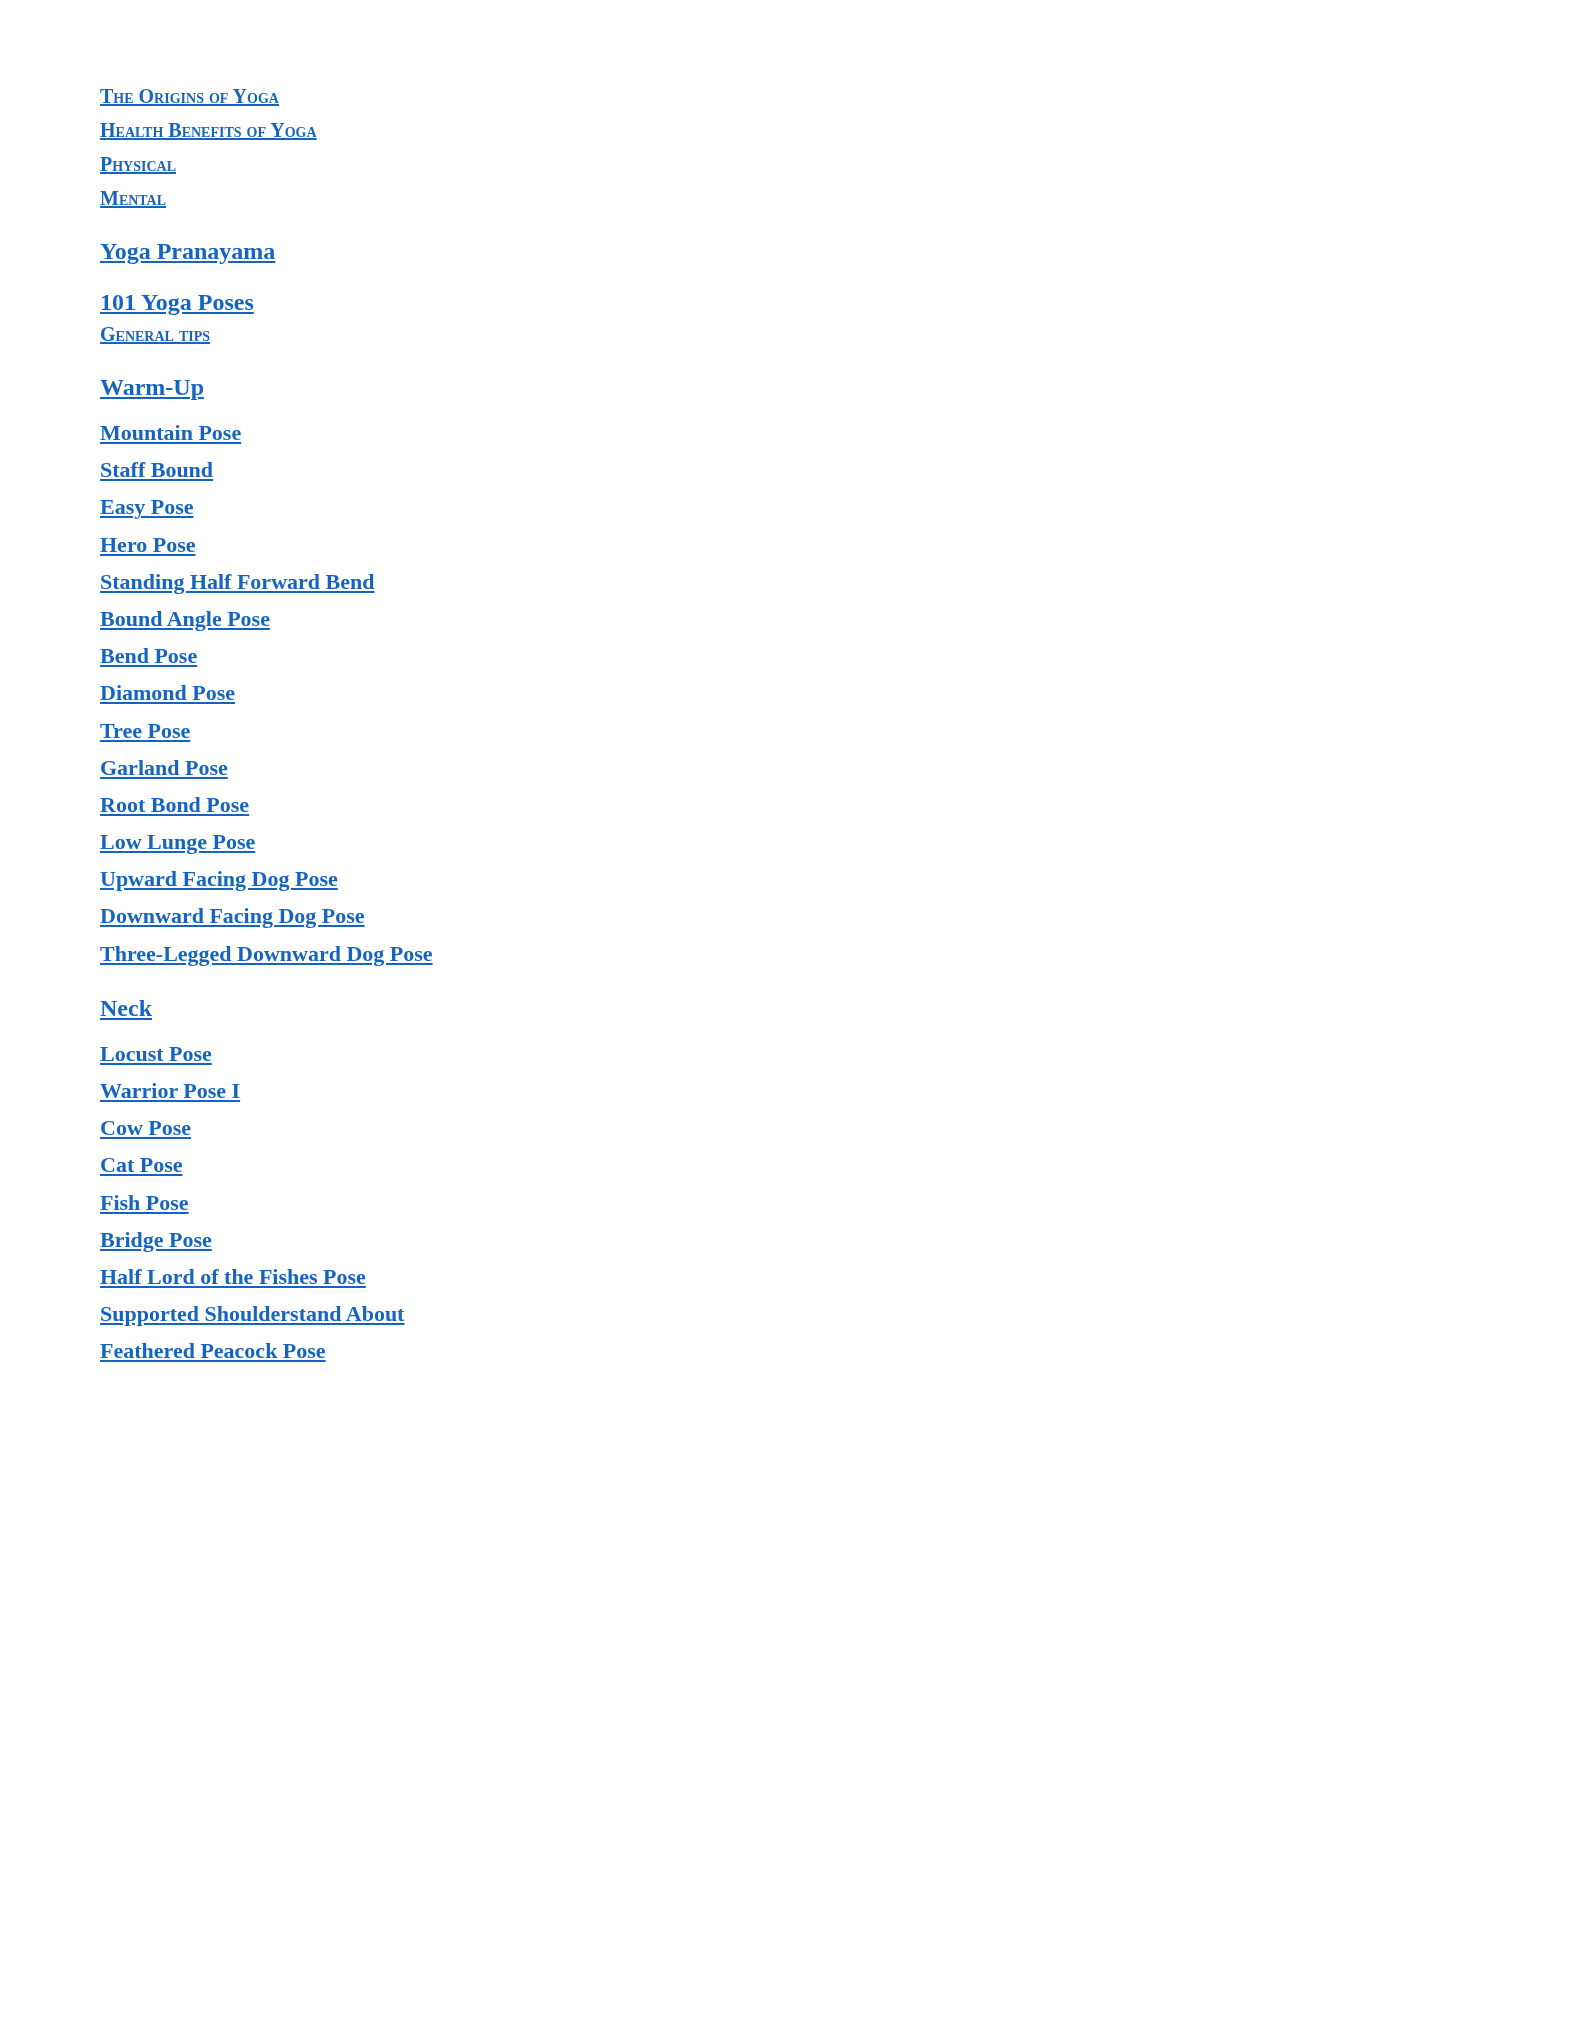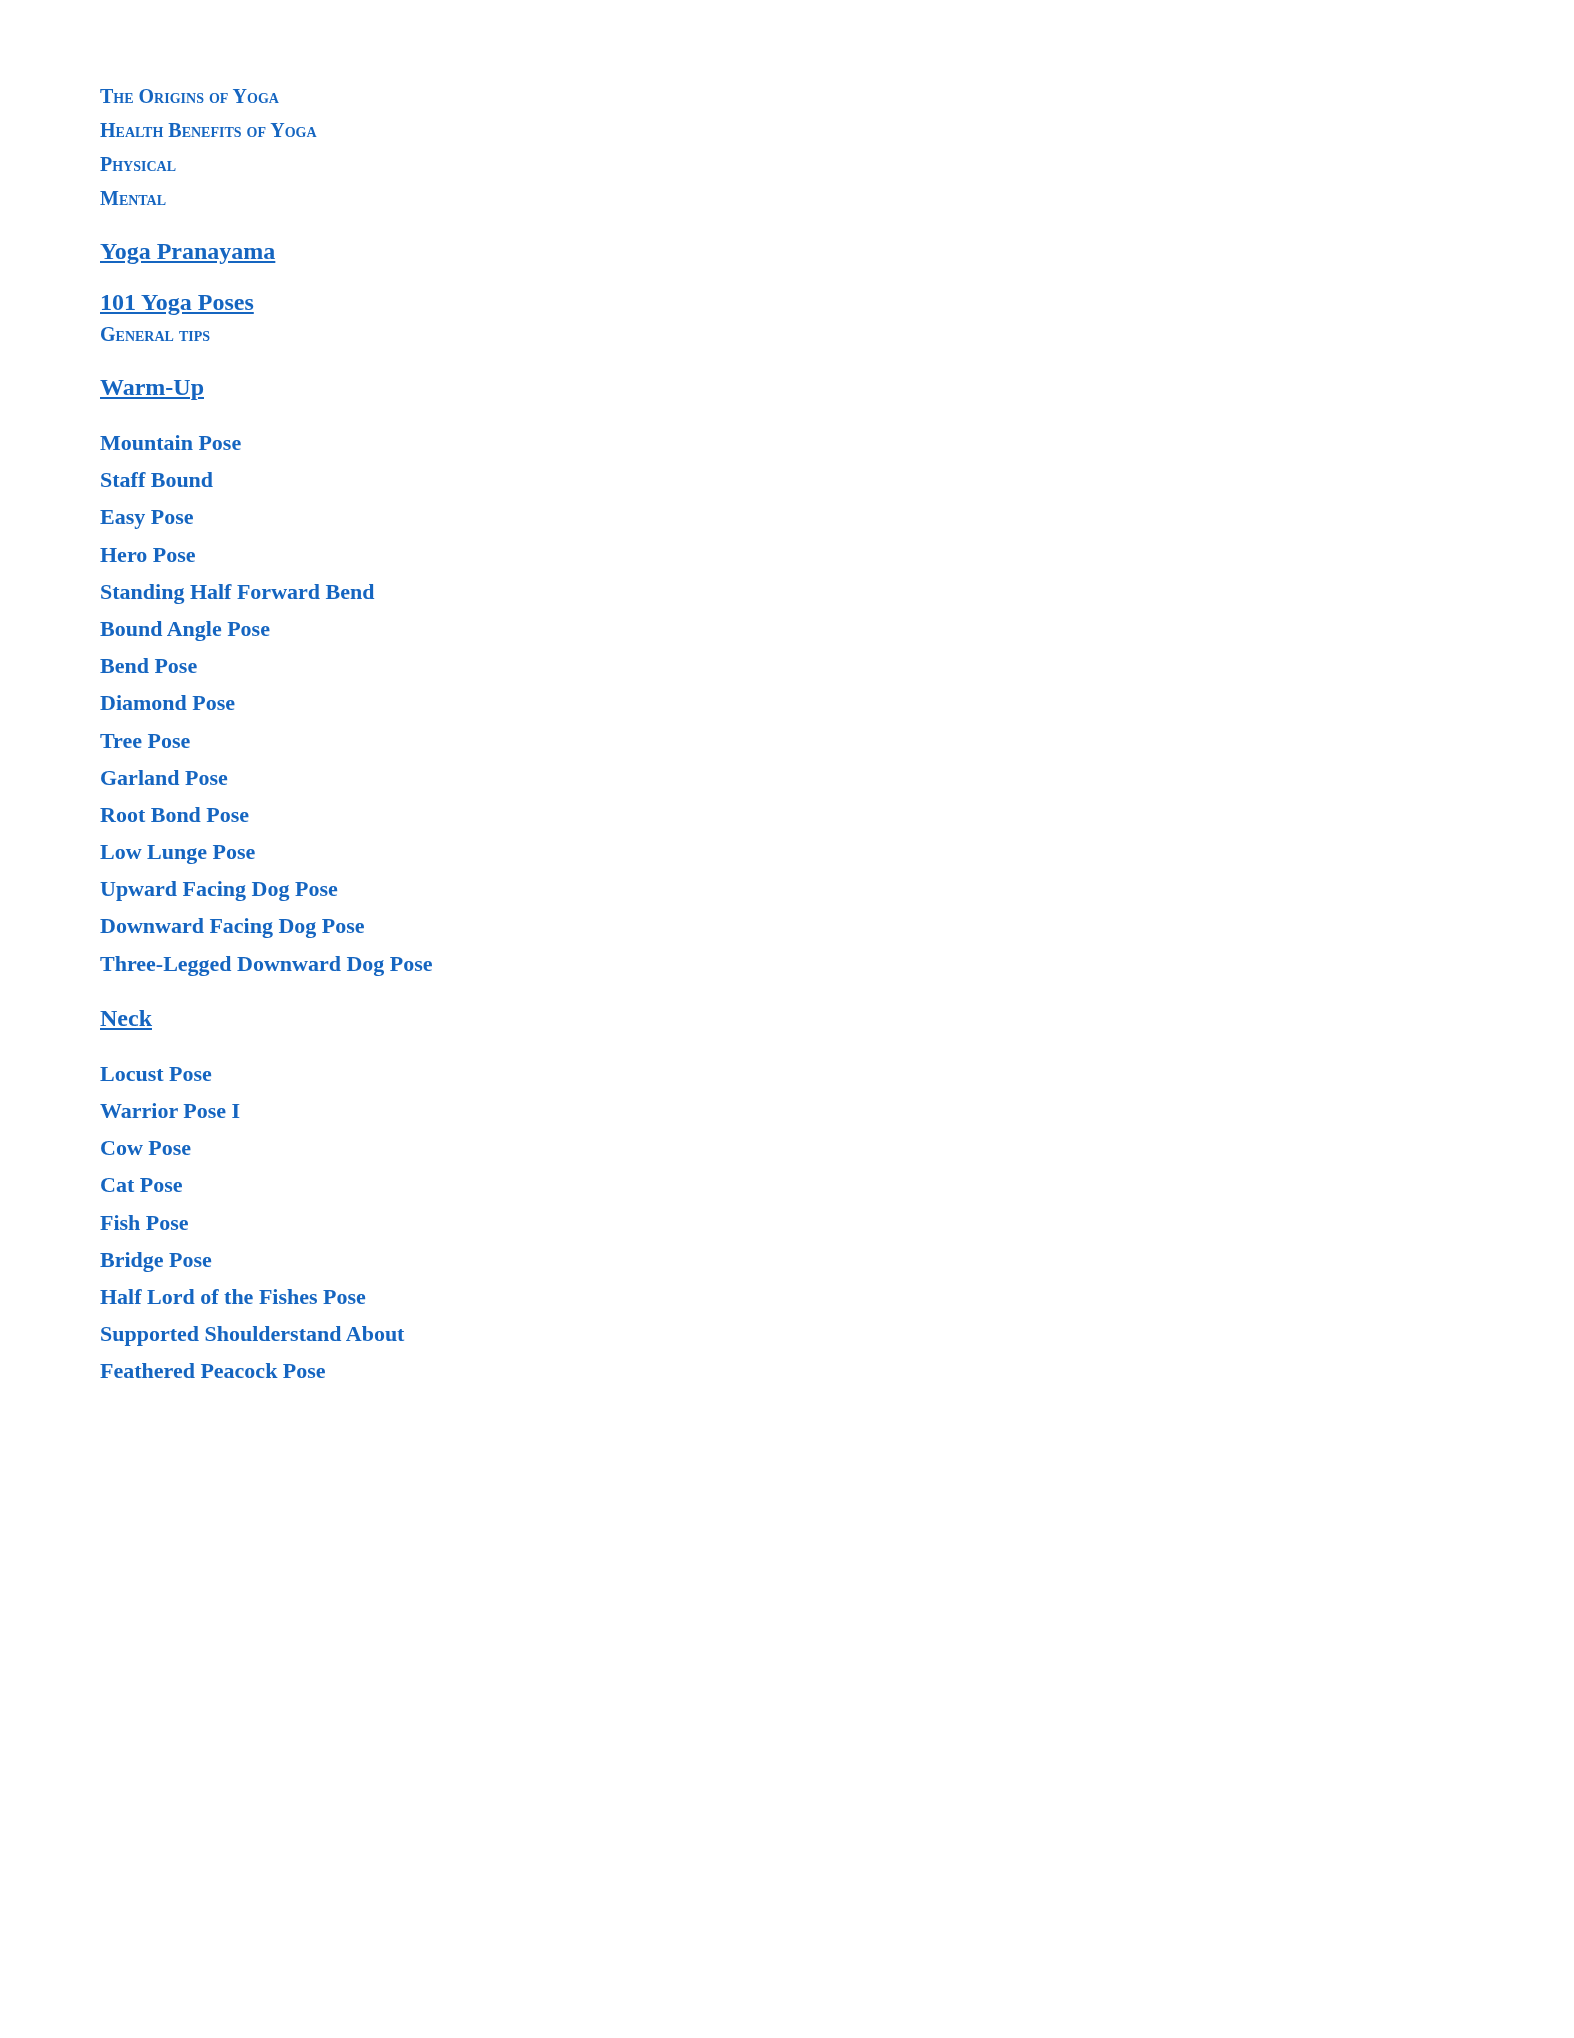--- a/index.html
+++ b/index.html
@@ -11,20 +11,21 @@
     body {
       background: #ffffff;
       font-family: Times New Roman, Times, serif;
       padding: 80px 100px;
       max-width: 1574px;
     }
 
     .link-item {
       display: block;
       color: #1565C0;
+      text-decoration: underline;
       cursor: pointer;
       margin-bottom: 2px;
     }
 
     .link-medium {
       font-size: 20px;
       font-weight: bold;
       line-height: 1.6;
       font-variant: small-caps;
     }
@@ -42,21 +43,21 @@
       color: #1565C0;
       display: block;
       margin-bottom: 2px;
     }
 
     .section-gap {
       margin-top: 24px;
     }
 
     .section-gap-sm {
-      margin-top: 24px;
+      margin-top: 14px;
     }
 
     .toc-group {
       margin-bottom: 6px;
     }
   </style>
 </head>
 <body>
 
 <div>

